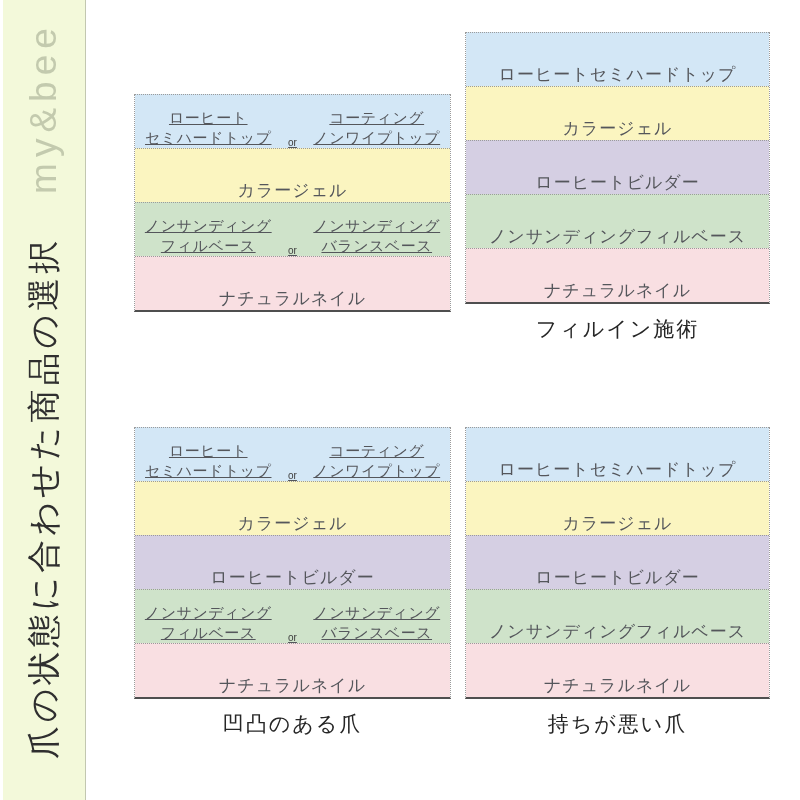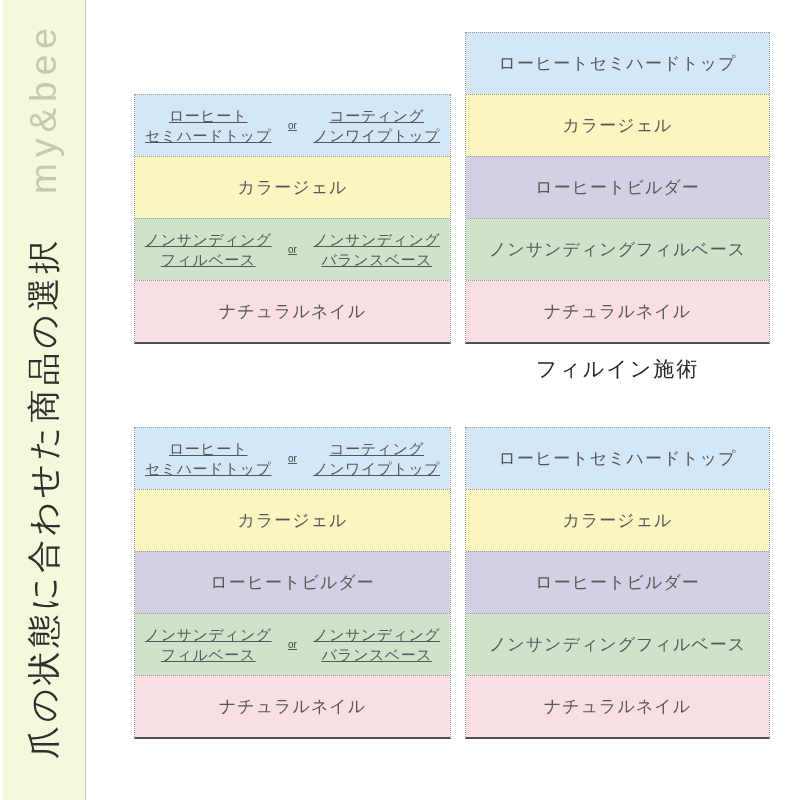--- a/index.html
+++ b/index.html
@@ -33,23 +33,23 @@
   }
 
   
   .chart { position:absolute; }
   .stack {
     border-left:1px dotted #9b9b9b;
     border-right:1px dotted #9b9b9b;
     border-bottom:2px solid #4f4f4f;
   }
   .layer {
-    height:62px;
+    height:54px;
     border-top:1px dotted #9b9b9b;
-    display:flex; align-items:center; justify-content:center;
+    display:flex; align-items:flex-end; justify-content:center;
     color:#54565b;
   }
   .layer .lbl { font-size:17px; letter-spacing:1px; text-align:center; }
   .layer.split { justify-content:space-between; padding:0 6px;text-decoration:underline; }
   .opt { flex:1 1 0; font-size:15px; line-height:1.32; letter-spacing:0.5px; text-align:center; }
   .or  { flex:0 0 34px; font-size:10px; color:#404040; text-align:center; }
   .caption {
     margin-top:11px; text-align:center;
     font-size:21px; letter-spacing:2px; color:#262626;
   }
@@ -144,34 +144,36 @@
           <div class="or">or</div>
           <div class="opt">
             <div class="line">ノンサンディング</div>
             <div class="line">バランスベース</div>
           </div>
         </div>
         <div class="layer" style="background: rgb(249, 223, 226);">
           <div class="lbl">ナチュラルネイル</div>
         </div>
       </div>
+    <div class="caption">凹凸のある爪</div>
   </section>
 
   <section class="chart" id="chart-3" style="left:465px; top:427px; width:305px;">
     <div class="stack">
         <div class="layer" style="background: rgb(211, 231, 246);">
           <div class="lbl">ローヒートセミハードトップ</div>
         </div>
         <div class="layer" style="background: rgb(251, 245, 192);">
           <div class="lbl">カラージェル</div>
         </div>
         <div class="layer" style="background: rgb(213, 207, 227);">
           <div class="lbl">ローヒートビルダー</div>
         </div>
         <div class="layer" style="background: rgb(207, 227, 202);">
           <div class="lbl">ノンサンディングフィルベース</div>
         </div>
         <div class="layer" style="background: rgb(249, 223, 226);">
           <div class="lbl">ナチュラルネイル</div>
         </div>
       </div>
+    <div class="caption">持ちが悪い爪</div>
   </section>
 </main>
 
 </body></html>

